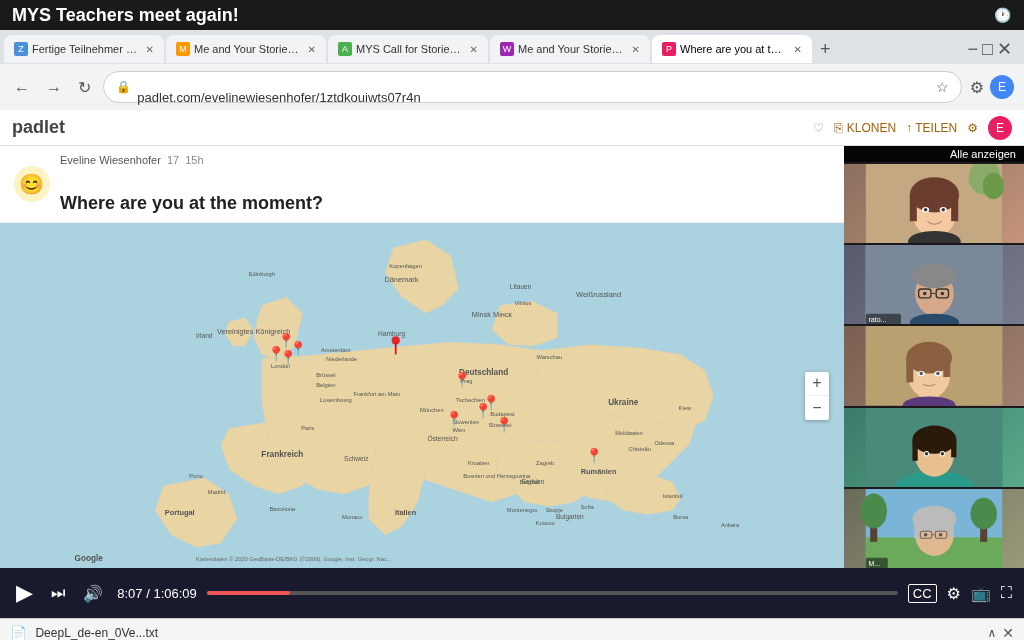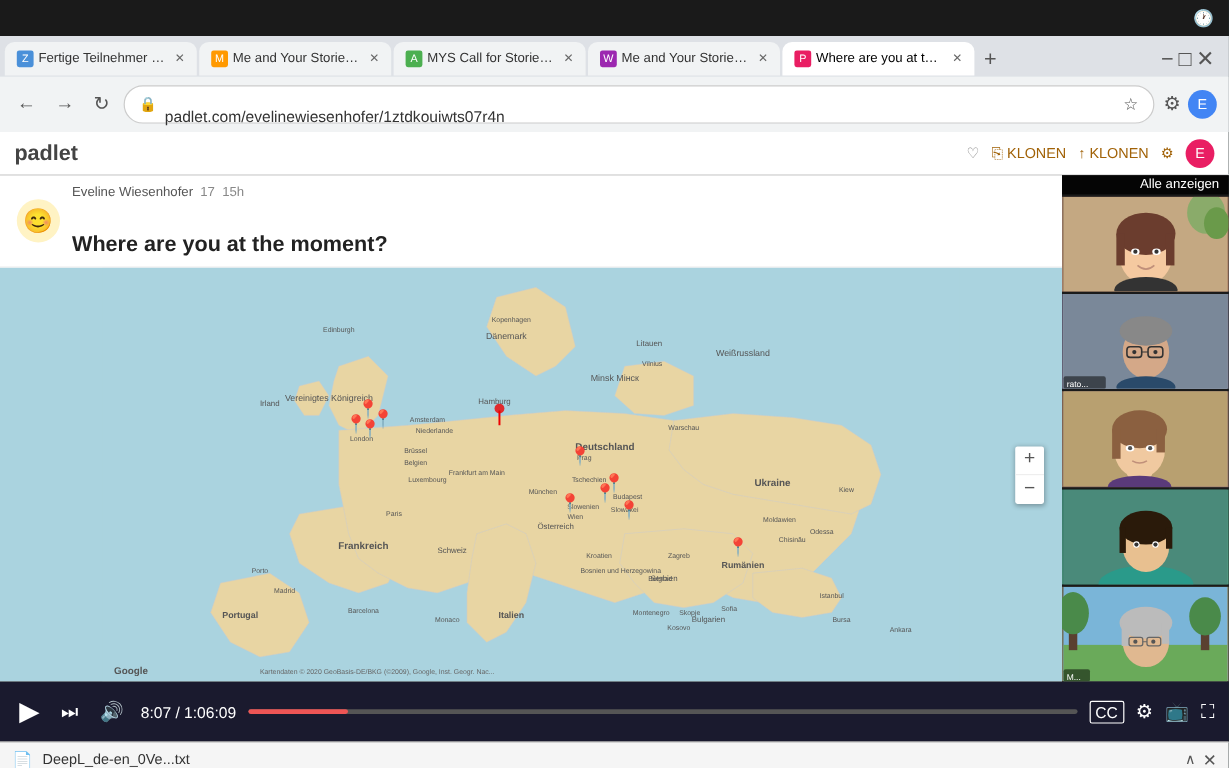--- a/index.html
+++ b/index.html
@@ -242,21 +242,21 @@
       overflow: hidden;
     }
 
     #map-svg {
       width: 100%;
       height: 100%;
     }
 
     
     #participants-panel {
-      width: 139px;
+      width: 180px;
       background: #1a1a1a;
       display: flex;
       flex-direction: column;
       gap: 2px;
     }
 
     .participant-video {
       flex: 1;
       background: #333;
       overflow: hidden;
@@ -363,20 +363,21 @@
       color: #fff;
       font-size: 11px;
       text-align: right;
       padding: 2px 6px;
     }
   </style>
 </head>
 <body>
 
 <div id="title-bar">
+  <span>MYS Teachers meet again!</span>
   <span style="margin-left:auto; font-size:14px;">🕐</span>
 </div>
 
 <div id="browser-chrome">
 
   <div id="tab-bar">
     <div class="tab">
       <span class="tab-favicon" style="background:#4a90d9; display:flex; align-items:center; justify-content:center; font-size:9px; color:white;">Z</span>
       <span style="overflow:hidden; text-overflow:ellipsis;">Fertige Teilnehmer - Zoom</span>
       <span class="tab-close">✕</span>
@@ -423,21 +424,21 @@
       <div style="width:24px; height:24px; background:#4285f4; border-radius:50%; display:flex; align-items:center; justify-content:center; color:#fff; font-size:12px; cursor:pointer;">E</div>
     </div>
   </div>
 </div>
 
 <div id="padlet-toolbar">
   <span id="padlet-logo" style="font-weight:bold; font-size:18px;">padlet</span>
   <div id="padlet-toolbar-right">
     <span class="toolbar-action heart-icon">♡</span>
     <span class="toolbar-action">⎘ KLONEN</span>
-    <span class="toolbar-action">↑ KLONEN</span>
+    <span class="toolbar-action">↑ TEILEN</span>
     <span class="toolbar-action">⚙</span>
     <div style="width:24px; height:24px; background:#e91e63; border-radius:50%; display:flex; align-items:center; justify-content:center; color:#fff; font-size:12px; cursor:pointer;">E</div>
   </div>
 </div>
 
 <div id="content-wrapper" style="display:flex; height: calc(640px - 30px - 80px - 36px - 36px - 36px); overflow:hidden;">
 
   <div id="padlet-area">
 
     <div id="padlet-header">

